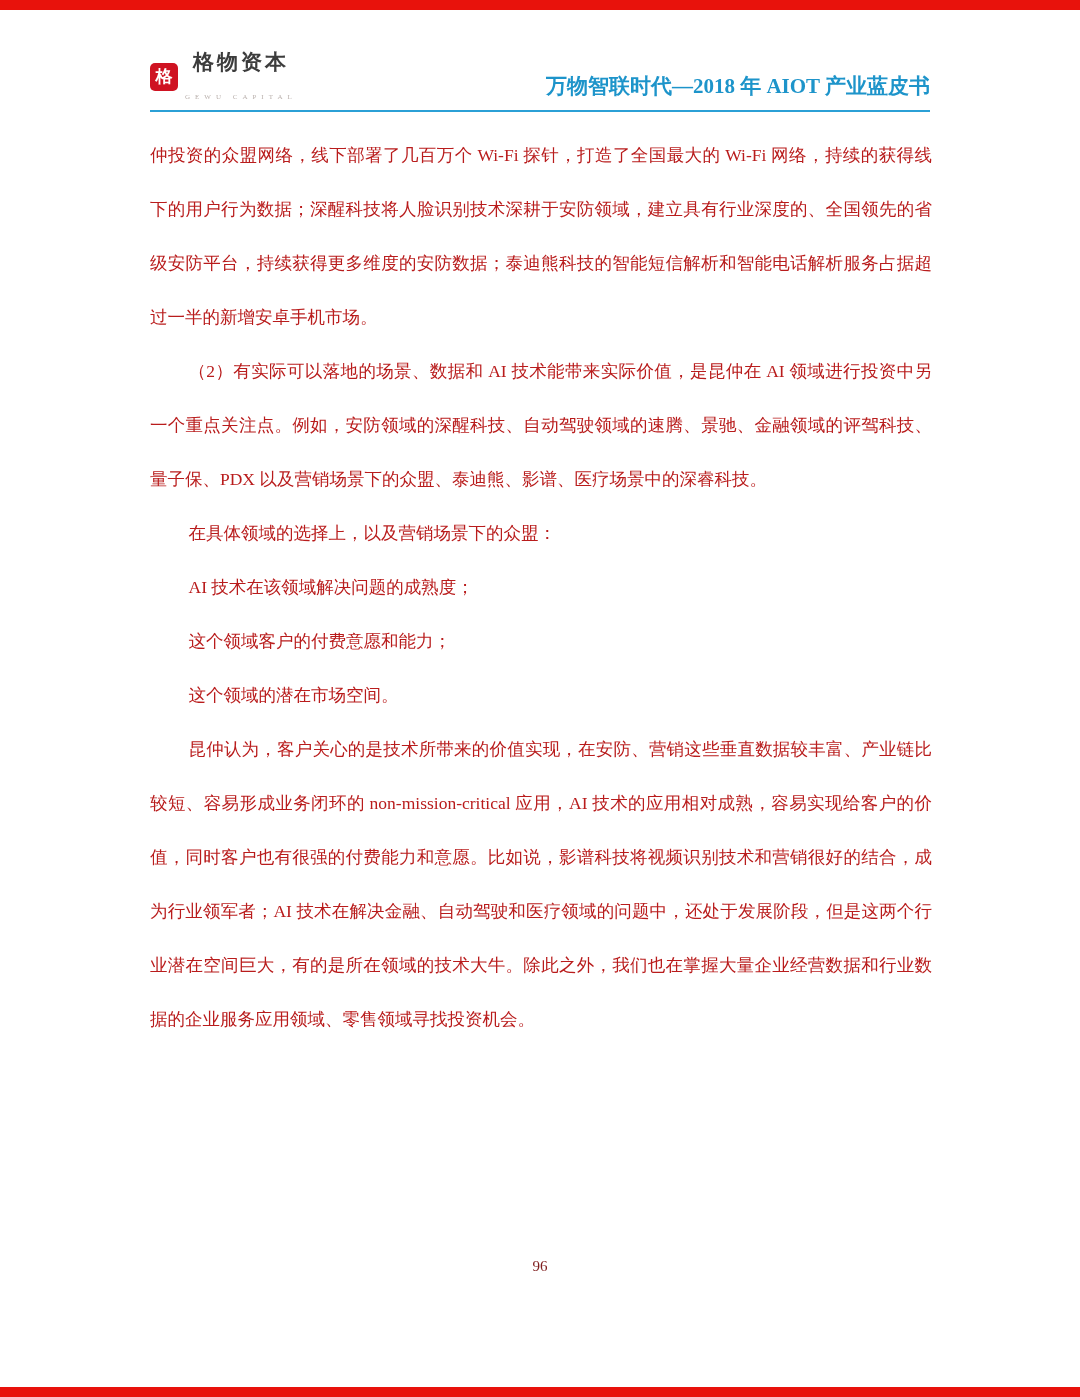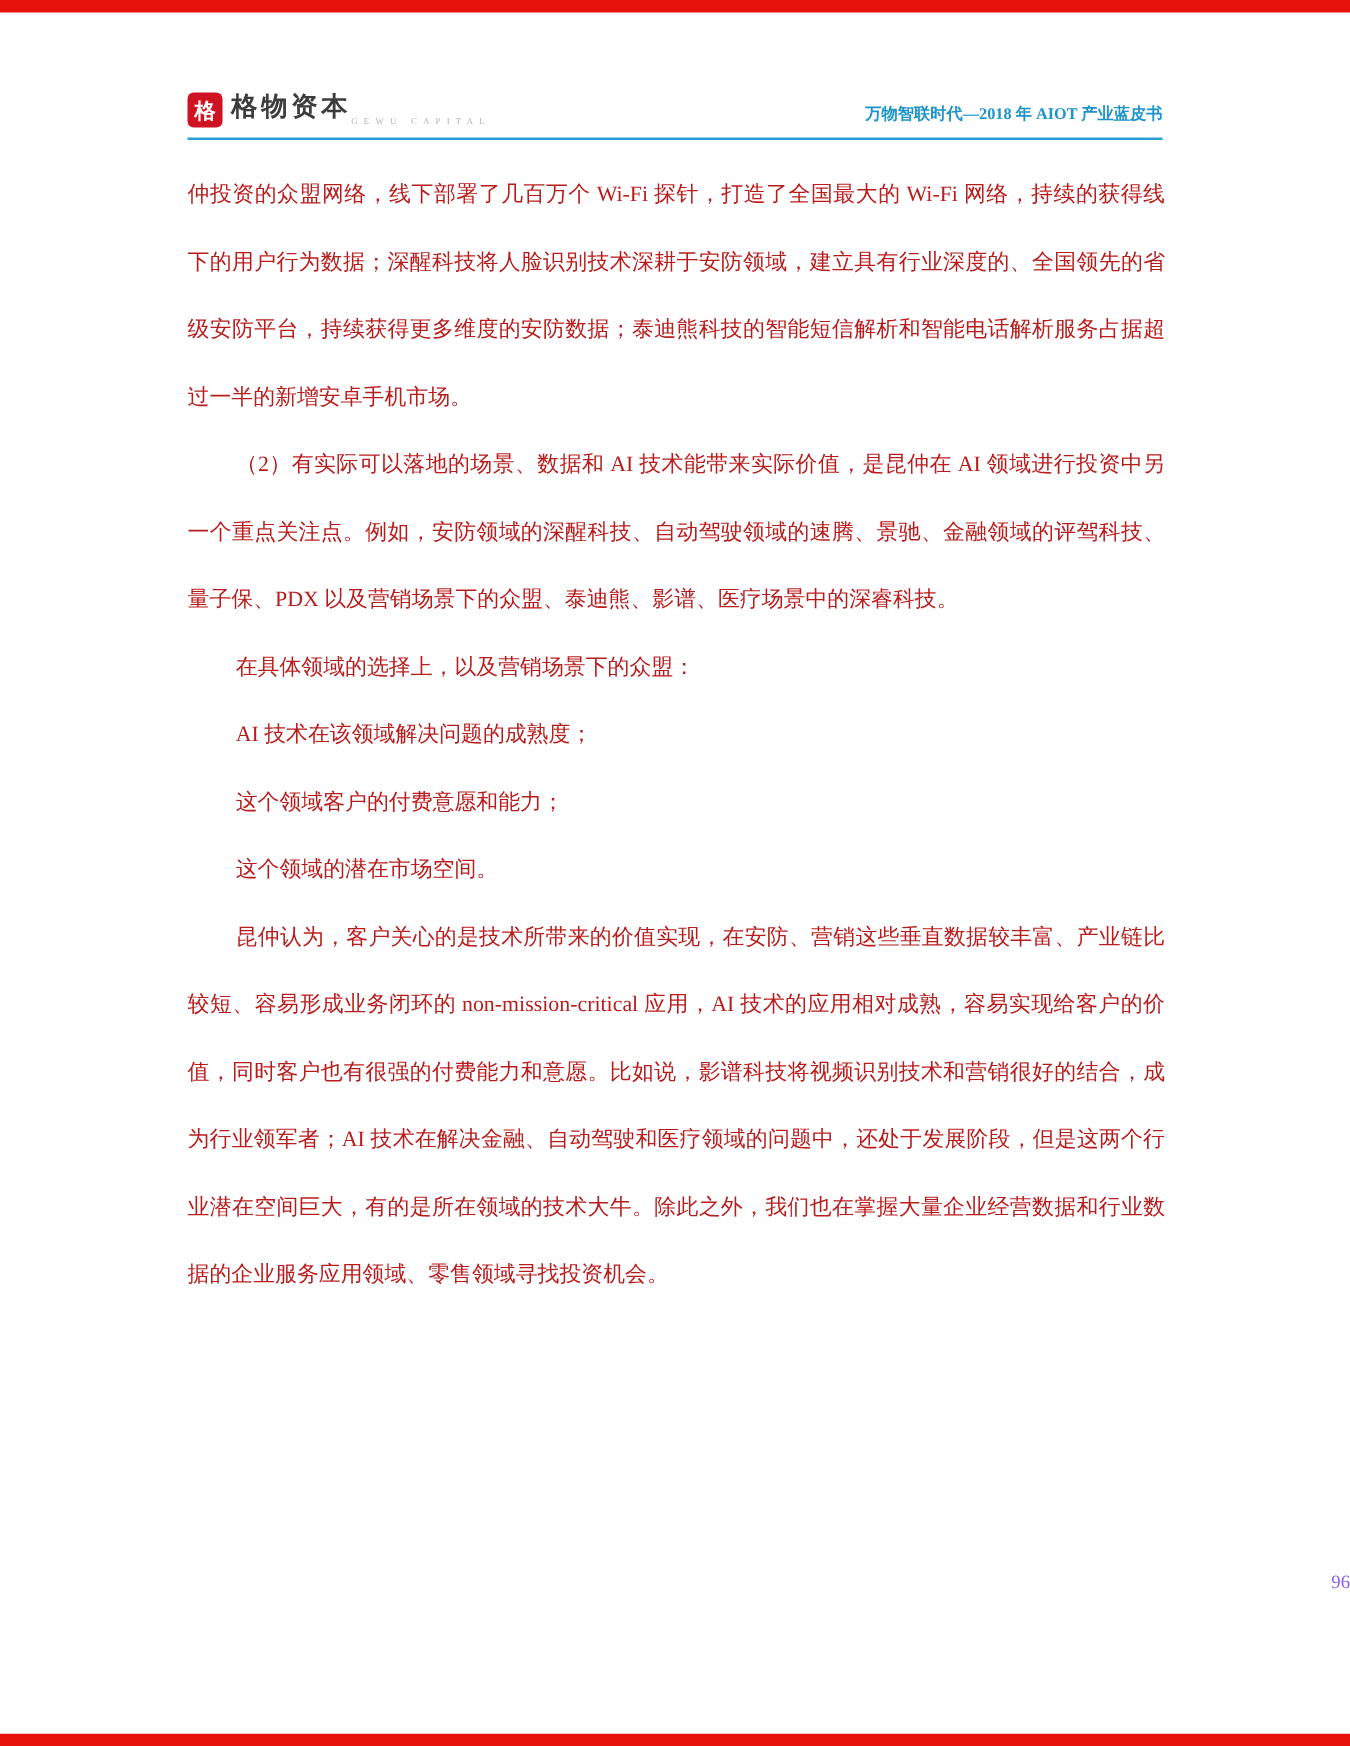--- a/index.html
+++ b/index.html
@@ -49,36 +49,36 @@
     justify-content: center;
     width: 28px;
     height: 28px;
     background: #cf1322;
     color: #ffffff;
     border-radius: 5px;
     font-size: 17px;
     font-weight: bold;
     line-height: 1;
   }
-  .logo-texts { display: flex; flex-direction: row; line-height: 1.1; }
+  .logo-texts { display: flex; flex-direction: column; line-height: 1.1; align-items: center; }
   .logo-cn {
     font-size: 21px;
     font-weight: bold;
     color: #3c3c3c;
     letter-spacing: 3px;
   }
   .logo-en {
     font-size: 7px;
     color: #b9b0ac;
     letter-spacing: 5px;
     margin-top: 20px;
   }
 
   .header-title {
-    font-size: 13px;
+    font-size: 21px;
     font-weight: bold;
     color: #1d94ca;
     padding-bottom: 2px;
     white-space: nowrap;
   }
 
   .doc-body {
     position: absolute;
     top: 128px;
     left: 150px;
@@ -90,23 +90,23 @@
     text-justify: inter-ideograph;
   }
   .para { margin: 0; }
   .para.indent { text-indent: 2.2em; }
 
   .page-number {
     position: absolute;
     top: 1258px;
     left: 0;
     width: 100%;
-    text-align: right;
+    text-align: center;
     font-size: 15px;
-    color: #8b5cf6;
+    color: #7f1d1d;
   }
 </style>
 </head>
 <body>
 
 <div class="page">
 
   <div class="accent-bar top"></div>
 
   <header class="header">

